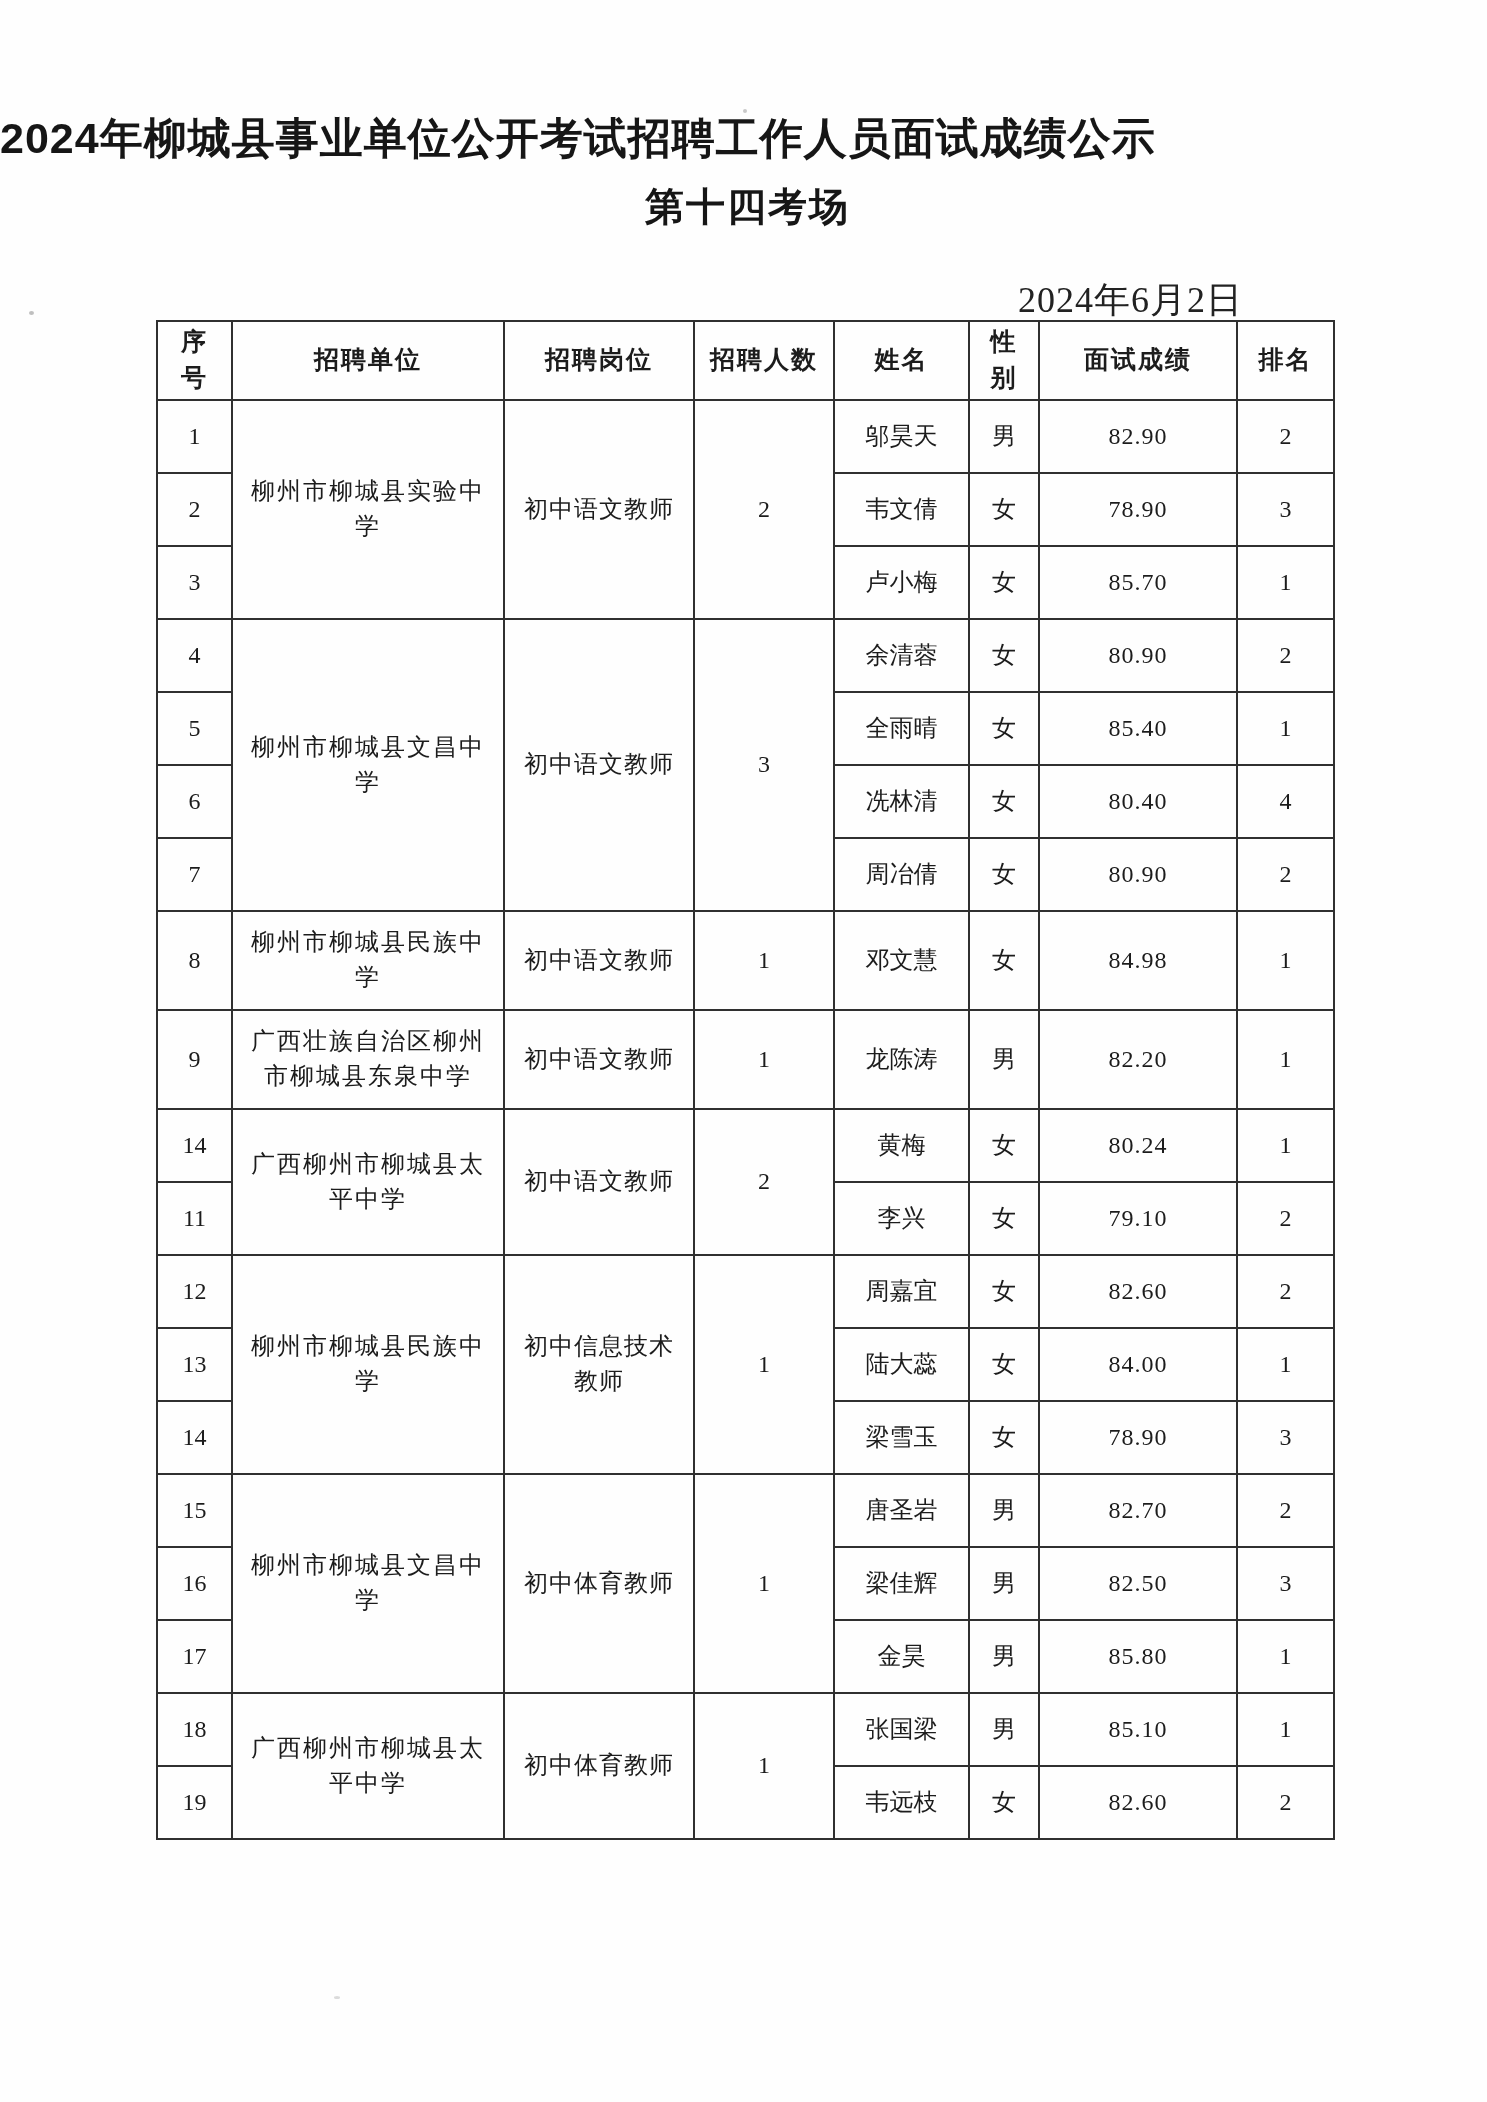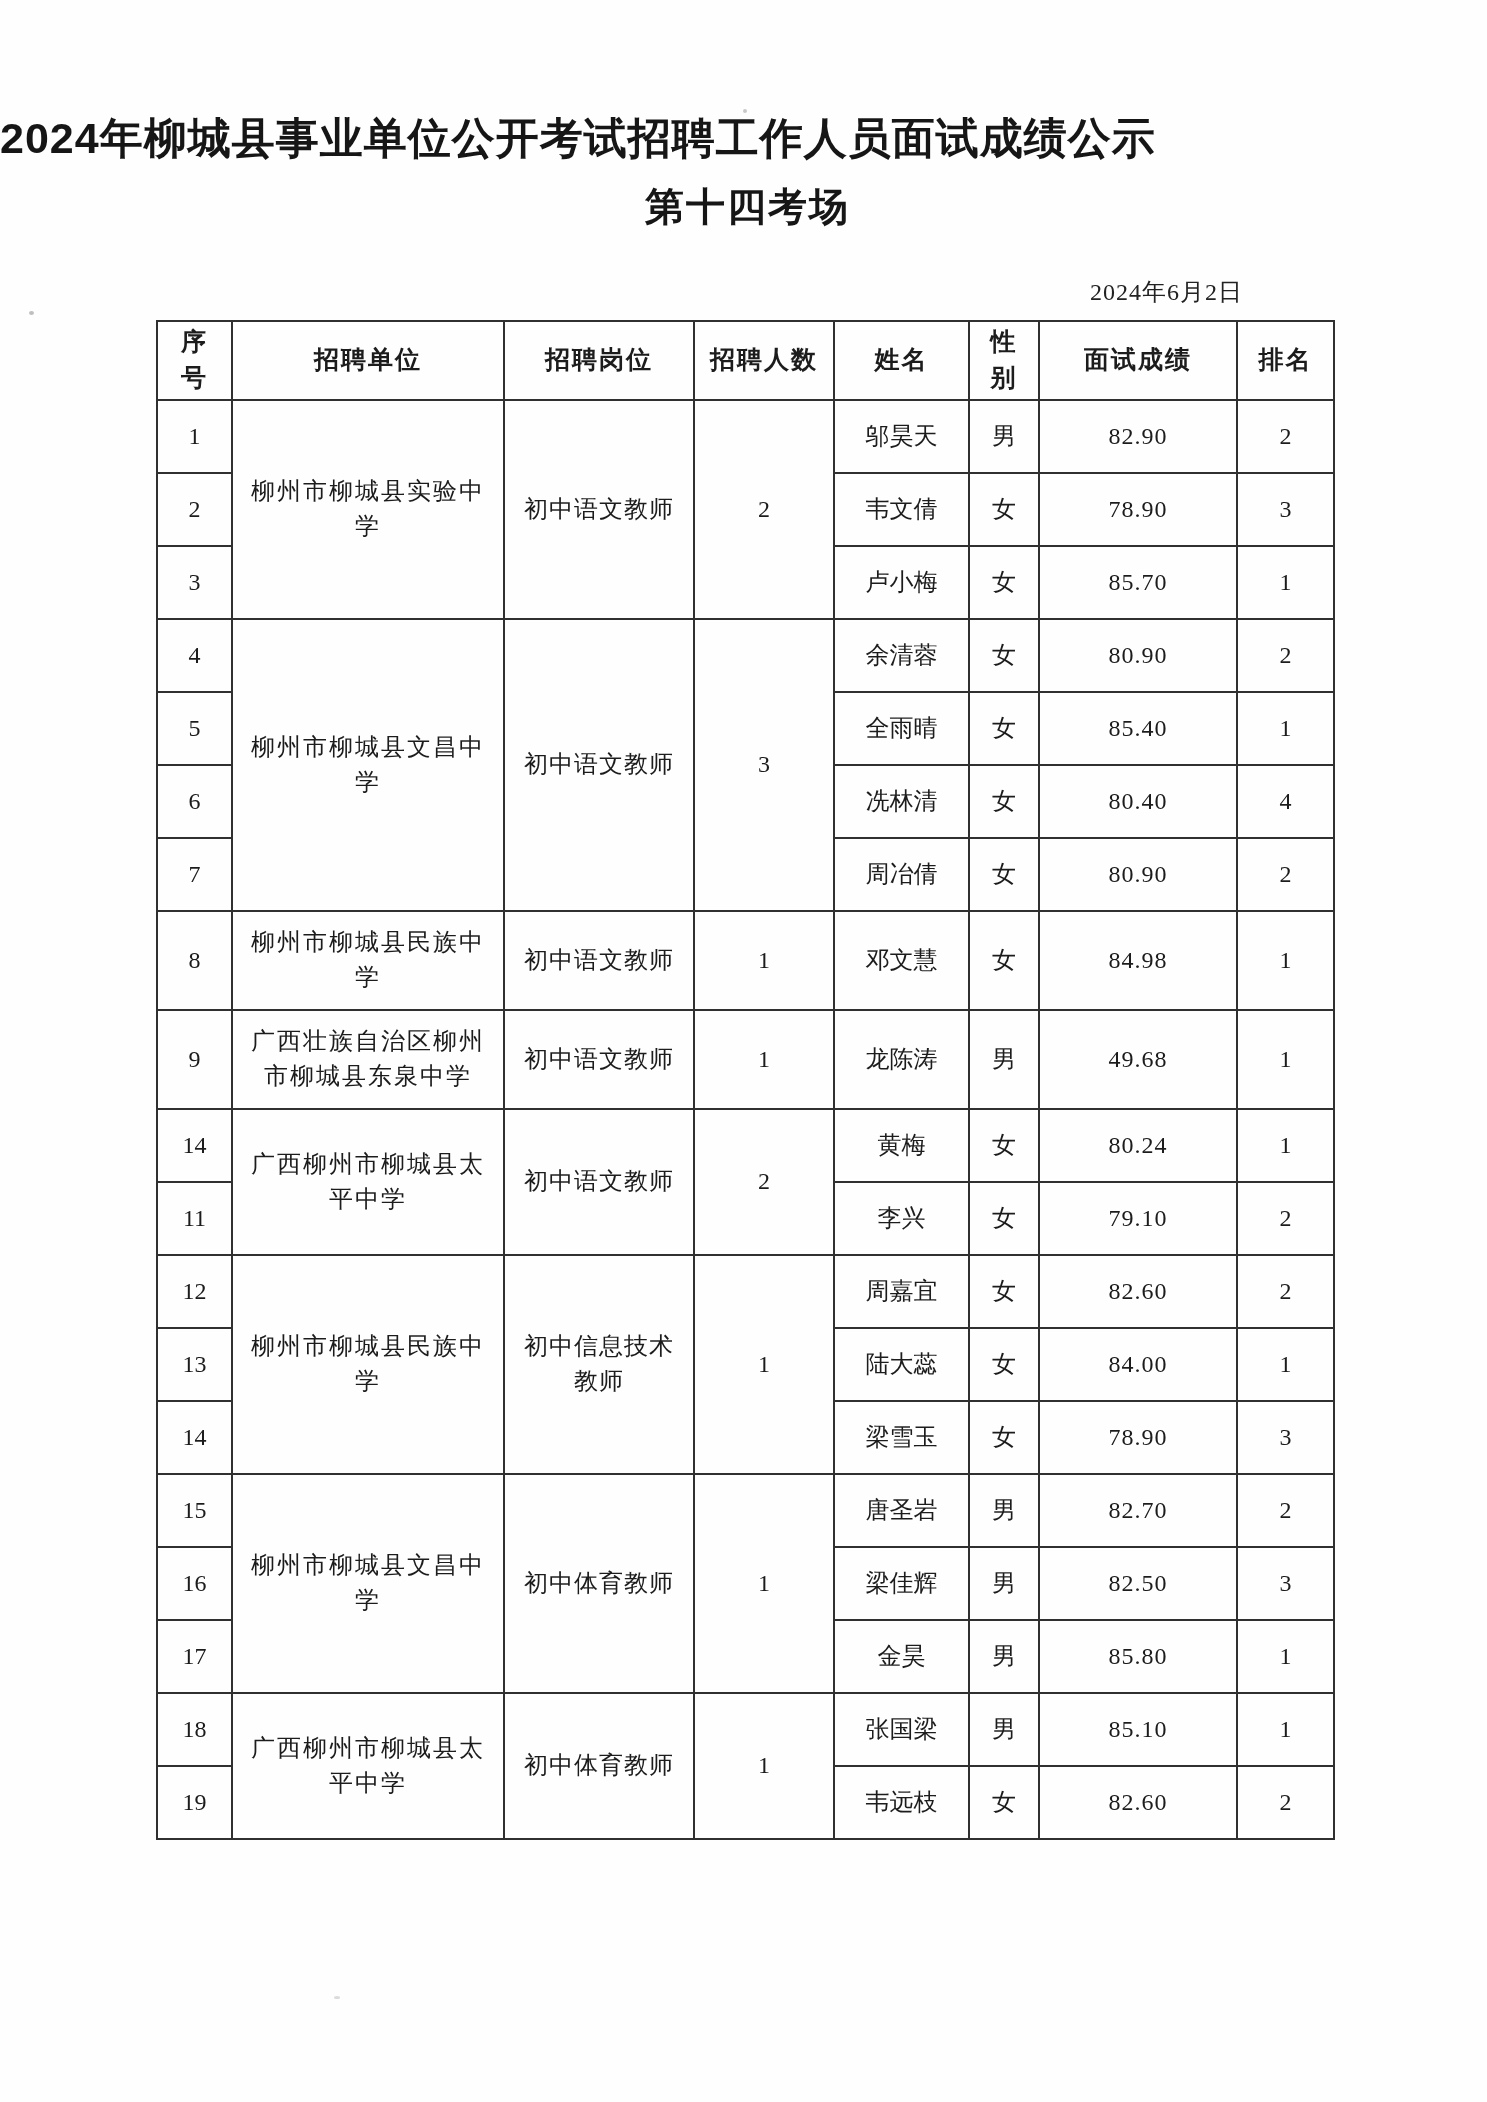--- a/index.html
+++ b/index.html
@@ -20,21 +20,21 @@
   }
   .doc-subtitle{
     position:absolute;top:176px;left:0;width:100%;
     margin:4px;text-align:center;
     font-family:"Liberation Sans","DejaVu Sans",sans-serif;
     font-weight:800;font-size:39px;letter-spacing:2px;
     color:#161616;
   }
   .doc-date{
     position:absolute;top:276px;right:244px;
-    font-size:24px;letter-spacing:1px;
+    font-size:36px;letter-spacing:1px;
     color:#222;
   }
   table.score-table{
     position:absolute;left:156px;top:320px;width:1177px;
     border-collapse:collapse;table-layout:fixed;
     border:2px solid #0369a1;
   }
   .score-table th,.score-table td{
     border:2px solid #303030;
     text-align:center;vertical-align:middle;
@@ -154,21 +154,21 @@
           <td class="col-score">84.98</td>
           <td class="col-rank">1</td>
         </tr>
         <tr style="height: 99px;">
           <td class="col-no">9</td>
           <td class="col-unit">广西壮族自治区柳州市柳城县东泉中学</td>
           <td class="col-pos">初中语文教师</td>
           <td class="col-count">1</td>
           <td class="col-name">龙陈涛</td>
           <td class="col-gender">男</td>
-          <td class="col-score">49.68</td>
+          <td class="col-score">82.20</td>
           <td class="col-rank">1</td>
         </tr>
         <tr style="height: 73px;">
           <td class="col-no">14</td>
           <td class="col-unit" rowspan="2">广西柳州市柳城县太平中学</td>
           <td class="col-pos" rowspan="2">初中语文教师</td>
           <td class="col-count" rowspan="2">2</td>
           <td class="col-name">黄梅</td>
           <td class="col-gender">女</td>
           <td class="col-score">80.24</td>

